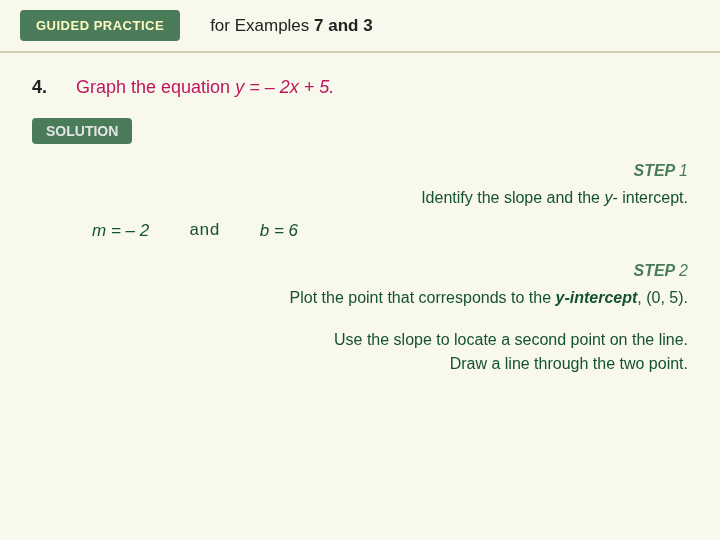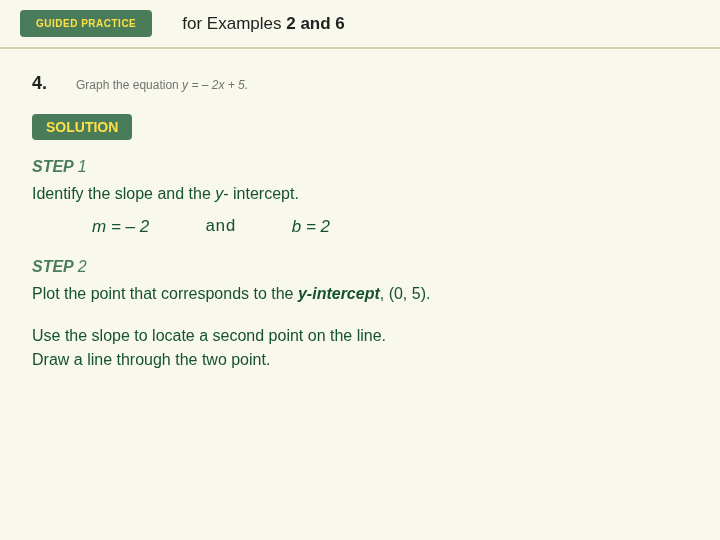--- a/index.html
+++ b/index.html
@@ -28,24 +28,24 @@
       display: flex;
       align-items: center;
       padding: 10px 20px;
       background-color: #f9f8ec;
       border-bottom: 2px solid #d4d0b0;
       gap: 30px;
     }
 
     .guided-practice-badge {
       background-color: #4a7c59;
-      color: #fde047;
-      font-family: Arial, sans-serif;
-      font-weight: bold;
-      font-size: 10px;
+      color: #fef9c3;
+      font-family: Arial, sans-serif;
+      font-weight: bold;
+      font-size: 13px;
       padding: 8px 16px;
       border-radius: 4px;
       letter-spacing: 0.5px;
     }
 
     .for-examples-text {
       font-family: Arial, sans-serif;
       font-size: 17px;
       color: #222;
     }
@@ -68,32 +68,32 @@
     .problem-number {
       font-family: Arial, sans-serif;
       font-size: 18px;
       font-weight: bold;
       color: #222;
       min-width: 28px;
     }
 
     .problem-text {
       font-family: Arial, sans-serif;
-      font-size: 12px;
-      color: #737373;
+      font-size: 18px;
+      color: #be185d;
     }
 
     .problem-text .math {
       font-style: italic;
     }
 
     .solution-badge {
       display: inline-block;
       background-color: #4a7c59;
-      color: #fde047;
+      color: #e5e5e5;
       font-family: Arial, sans-serif;
       font-weight: bold;
       font-size: 14px;
       padding: 5px 14px;
       border-radius: 4px;
       margin-bottom: 18px;
     }
 
     .step-label {
       font-family: Arial, sans-serif;
@@ -118,55 +118,56 @@
       font-family: Arial, sans-serif;
       font-size: 16px;
       color: #14532d;
       margin-bottom: 18px;
       line-height: 1.5;
     }
 
     .math-line {
       display: flex;
       align-items: center;
-      gap: 56px;
+      gap: 40px;
       margin: 8px 0 8px 60px;
       font-size: 17px;
     }
 
     .math-expr {
       font-style: italic;
     }
 
     .and-word {
       font-family: Liberation Mono, monospace;
       font-style: normal;
     }
 
     .step-block {
       margin-bottom: 16px;
+      text-align: right;
     }
 
     .highlight {
       font-style: italic;
     }
 
     .y-intercept-highlight {
       font-weight: bold;
     }
   </style>
 </head>
 <body>
 
 <div class="page">
 
   <div class="header-bar">
     <div class="guided-practice-badge">GUIDED PRACTICE</div>
     <div class="for-examples-text">
-      <span>for Examples </span><span class="bold-num">2 and 6</span>
+      <span>for Examples </span><span class="bold-num">7 and 3</span>
     </div>
   </div>
 
   <div class="content">
 
     
     <div class="problem-line">
       <span class="problem-number">4.</span>
       <span class="problem-text">
         <span>Graph the equation </span><span class="math">y = – 2x + 5.</span>
@@ -179,21 +180,21 @@
     
     <div class="step-block">
       <div class="step-label">
         <span class="step-word">STEP </span><span class="step-num">1</span>
       </div>
       <div class="step-content">
         Identify the slope and the <span class="highlight">y</span>- intercept.
         <div class="math-line">
           <span class="math-expr">m = – 2</span>
           <span class="and-word">and</span>
-          <span class="math-expr">b = 2</span>
+          <span class="math-expr">b = 6</span>
         </div>
       </div>
     </div>
 
     
     <div class="step-block">
       <div class="step-label">
         <span class="step-word">STEP </span><span class="step-num">2</span>
       </div>
       <div class="step-content">

